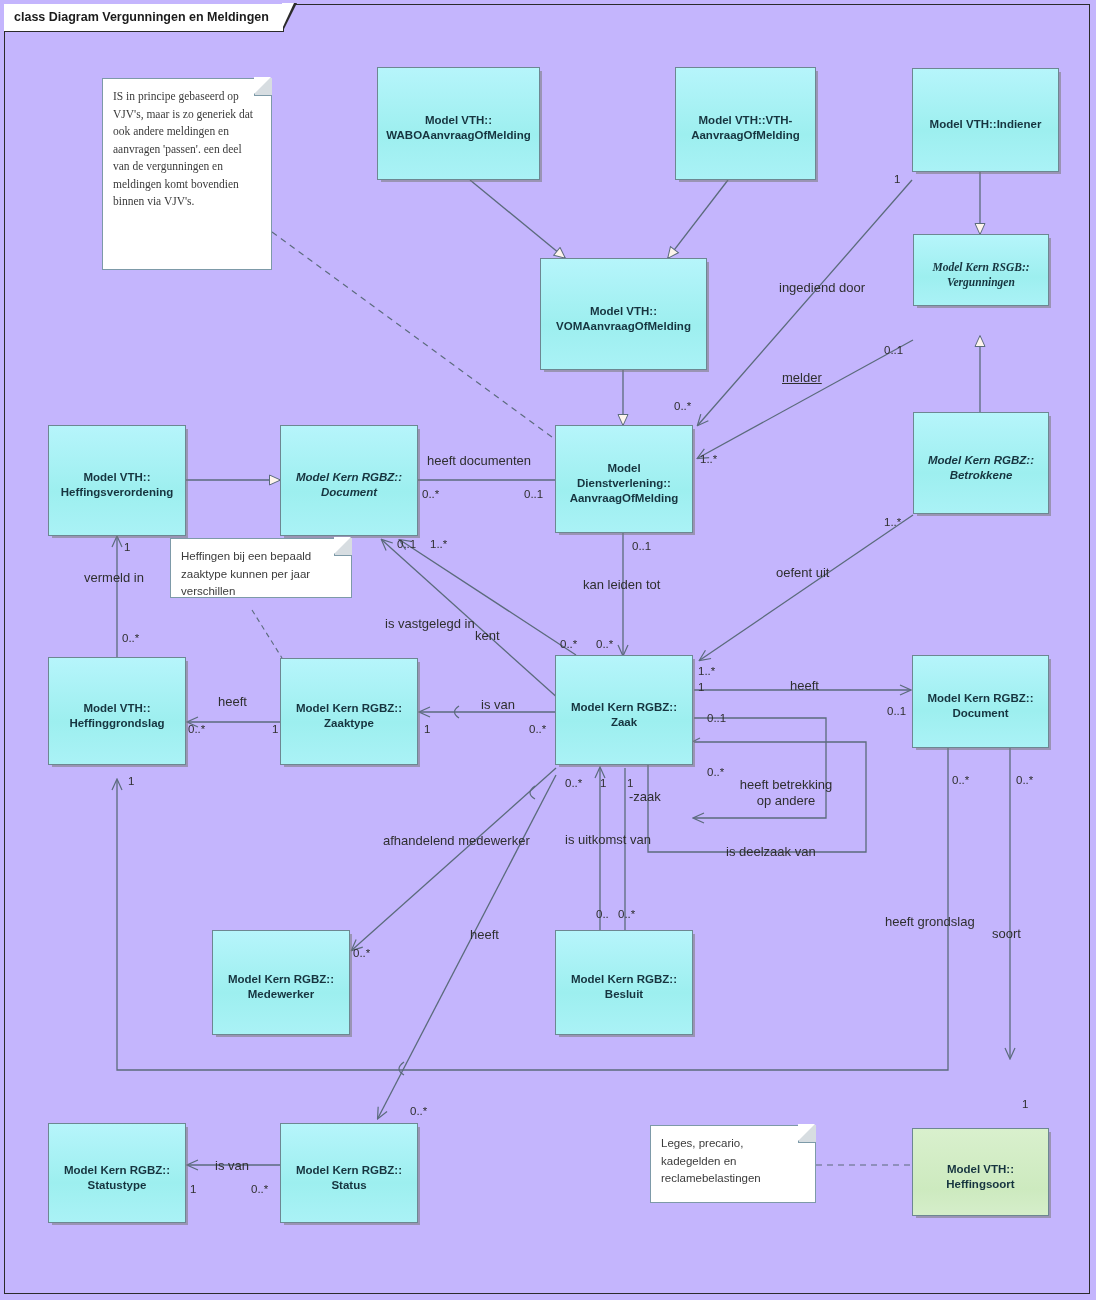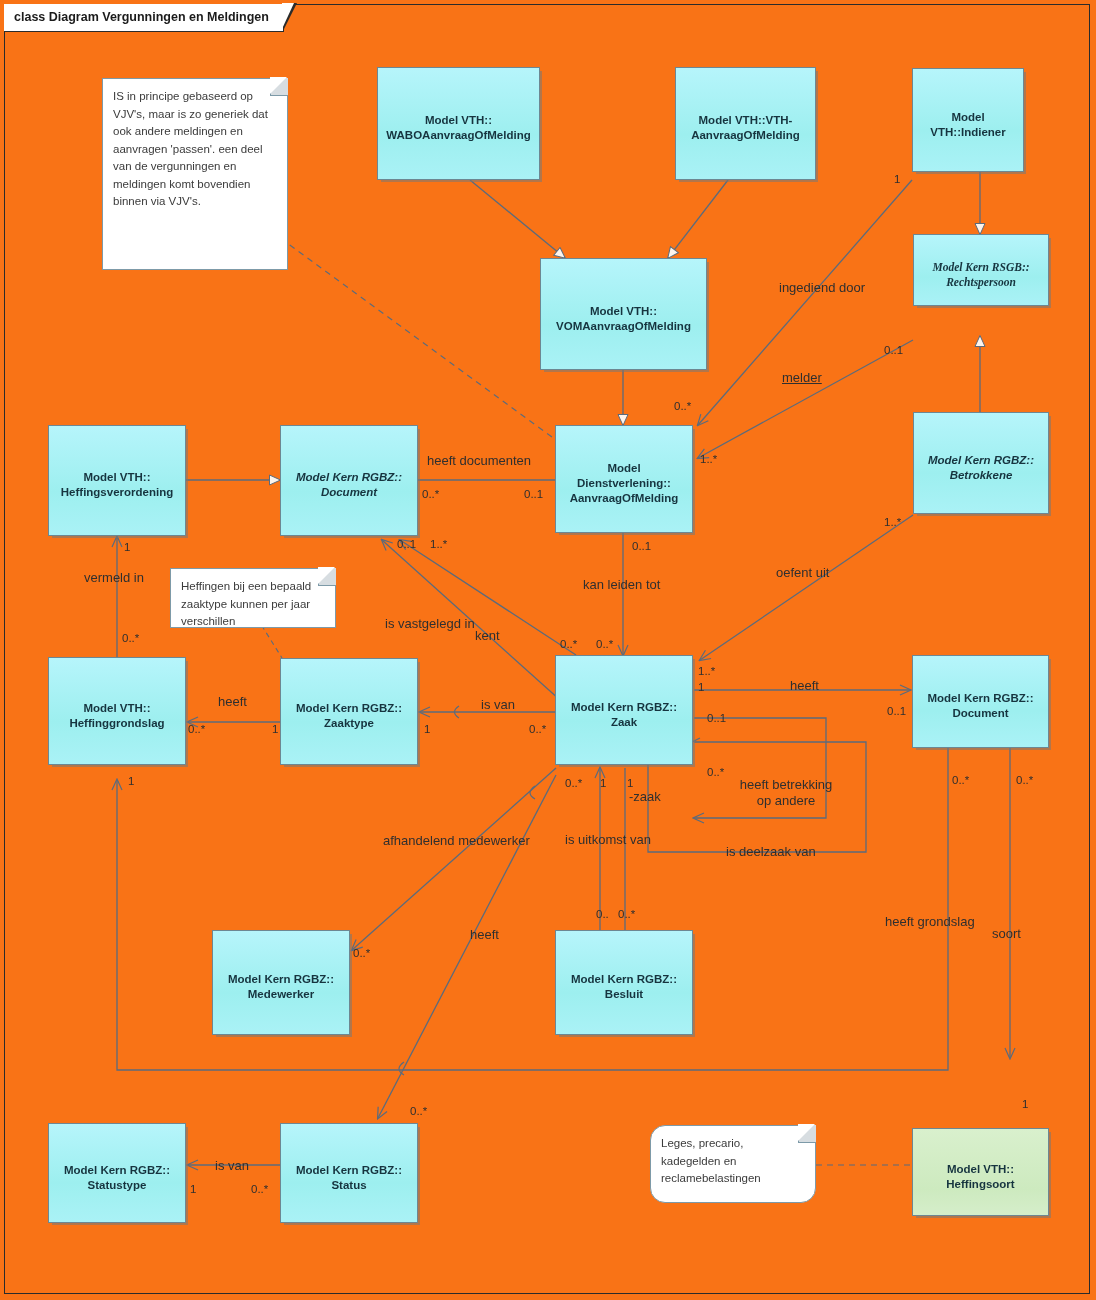--- a/index.html
+++ b/index.html
@@ -1,17 +1,17 @@
 <!DOCTYPE html>
 <html><head>
 <meta charset="utf-8">
 <style>
   html,body{margin:0;padding:0;background:#ffffff;}
   body{font-family:"Liberation Sans",sans-serif;}
-  #canvas{position:relative;width:1096px;height:1300px;background:#f97316;overflow:hidden;}
+  #canvas{position:relative;width:1096px;height:1300px;background:#c4b5fd;overflow:hidden;}
   #frame{position:absolute;left:4px;top:4px;width:1086px;height:1290px;border:1.5px solid #2b2b2b;box-sizing:border-box;}
   #diagram-title{
     position:absolute;left:4px;top:4px;height:27px;line-height:27px;
     padding:0 14px 0 10px;border:1.5px solid #2b2b2b;border-left:none;border-top:none;
     background:#fff;font-size:12.5px;font-weight:bold;color:#1b1b1b;white-space:nowrap;z-index:40;
   }
   #diagram-title:after{
     content:"";position:absolute;right:-14px;top:-1.5px;width:0;height:0;
     border-left:14px solid #2b2b2b;border-bottom:28px solid transparent;
   }
@@ -129,30 +129,30 @@
   </svg>
 
   <div class="node cls" style="left:377px;top:67px;width:163px;height:113px;">
     <div class="ttl"><span>Model VTH::</span><br><span>WABOAanvraagOfMelding</span></div>
   </div>
 
   <div class="node cls" style="left:675px;top:67px;width:141px;height:113px;">
     <div class="ttl"><span>Model VTH::VTH-</span><br><span>AanvraagOfMelding</span></div>
   </div>
 
-  <div class="node cls" style="left:912px;top:68px;width:112px;height:104px;">
+  <div class="node cls" style="left:912px;top:68px;width:147px;height:104px;">
     <div class="ttl"><span>Model VTH::Indiener</span></div>
   </div>
 
   <div class="node cls" style="left:540px;top:258px;width:167px;height:112px;">
     <div class="ttl"><span>Model VTH::</span><br><span>VOMAanvraagOfMelding</span></div>
   </div>
 
   <div class="node cls abstract" style="left:913px;top:234px;width:136px;height:72px;font-family:Liberation Serif, serif;">
-    <div class="ttl"><span>Model Kern RSGB::</span><br><span>Rechtspersoon</span></div>
+    <div class="ttl"><span>Model Kern RSGB::</span><br><span>Vergunningen</span></div>
   </div>
 
   <div class="node cls abstract" style="left:913px;top:412px;width:136px;height:102px;">
     <div class="ttl"><span>Model Kern RGBZ::</span><br><span>Betrokkene</span></div>
   </div>
 
   <div class="node cls" style="left:48px;top:425px;width:138px;height:111px;">
     <div class="ttl"><span>Model VTH::</span><br><span>Heffingsverordening</span></div>
   </div>
 
@@ -193,31 +193,31 @@
   </div>
 
   <div class="node cls" style="left:280px;top:1123px;width:138px;height:100px;">
     <div class="ttl"><span>Model Kern RGBZ::</span><br><span>Status</span></div>
   </div>
 
   <div class="node green" style="left:912px;top:1128px;width:137px;height:88px;">
     <div class="ttl"><span>Model VTH::</span><br><span>Heffingsoort</span></div>
   </div>
 
-  <div class="note" style="left:102px;top:78px;width:186px;height:192px;">
+  <div class="note" style="left:102px;top:78px;width:170px;height:192px;font-family:Liberation Serif, serif;">
     <div class="fold"></div>
     <span>IS in principe gebaseerd op VJV's, maar is zo generiek dat ook andere meldingen en aanvragen 'passen'. een deel van de vergunningen en meldingen komt bovendien binnen via VJV's.</span>
   </div>
 
-  <div class="note" style="left:170px;top:568px;width:166px;height:60px;">
+  <div class="note" style="left:170px;top:538px;width:182px;height:60px;">
     <div class="fold"></div>
     <span>Heffingen bij een bepaald zaaktype kunnen per jaar verschillen</span>
   </div>
 
-  <div class="note" style="left:650px;top:1125px;width:166px;height:78px;border-radius:15px;">
+  <div class="note" style="left:650px;top:1125px;width:166px;height:78px;">
     <div class="fold"></div>
     <span>Leges, precario, kadegelden en reclamebelastingen</span>
   </div>
 
   <div class="lbl" style="left:779px;top:281px;">ingediend door</div>
   <div class="lbl" style="left:782px;top:371px;text-decoration:underline;">melder</div>
   <div class="lbl" style="left:427px;top:454px;">heeft documenten</div>
   <div class="lbl" style="left:776px;top:566px;">oefent uit</div>
   <div class="lbl" style="left:84px;top:571px;">vermeld in</div>
   <div class="lbl" style="left:475px;top:590px;margin-top:39px;">kent</div>

